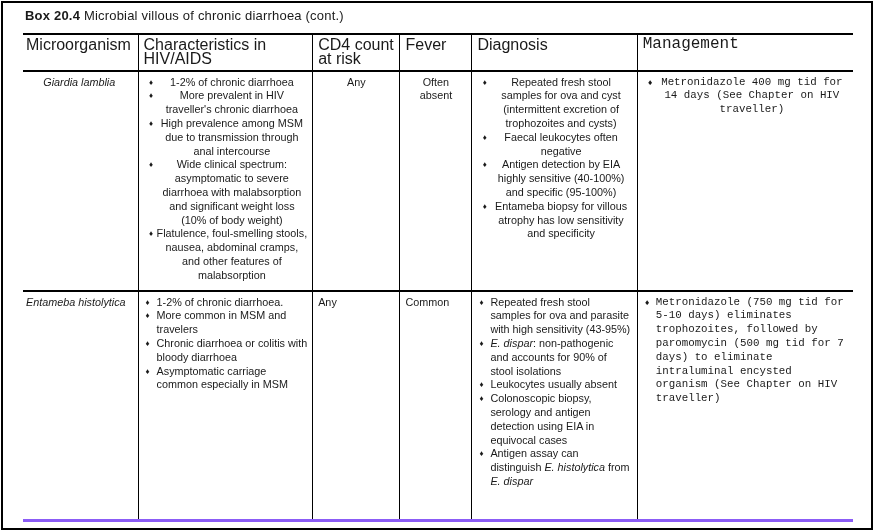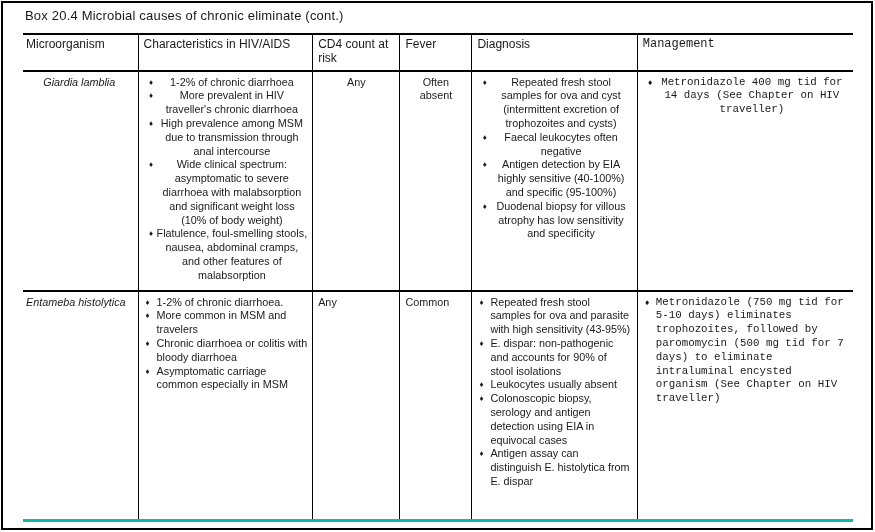--- a/index.html
+++ b/index.html
@@ -14,21 +14,21 @@
     position:absolute; left:1px; top:1px;
     width:872px; height:529px;
     border:2px solid #000;
     background:#fff;
   }
   .box-title {
     position:absolute; left:25px; top:8px;
     font-size:13px; letter-spacing:.2px;
     white-space:nowrap;
   }
-  .box-title .box-label { font-weight:normal; }
+  .box-title .box-label { font-weight:bold; }
   .tbl {
     position:absolute; left:23px; top:33px;
     display:table; table-layout:fixed;
     width:830px;
     border-collapse:collapse;
     font-size:10.8px; line-height:13.8px;
   }
   .trow { display:table-row; }
   .tcell {
     display:table-cell; vertical-align:top;
@@ -41,44 +41,44 @@
   .c-char { width:170px; }
   .c-cd4  { width:85px; }
   .c-fev  { width:70px; }
   .c-diag { width:161px; }
   .c-mgmt { width:210px;font-family:Liberation Mono, monospace; }
   .header-row .tcell {
     border-top:2px solid #000;
     border-bottom:2px solid #000;
     height:32px;
     padding-top:3px;
-    font-size:12px;
+    font-size:16px;
   }
   .row-0 .tcell { border-bottom:2px solid #000; height:220px;text-align:center; }
-  .row-1 .tcell { border-bottom:3px solid #14b8a6; height:230px; }
+  .row-1 .tcell { border-bottom:3px solid #8b5cf6; height:230px; }
   .organism-name { font-style:italic; }
   .bullet-item {
     display:flex; align-items:flex-start;
   }
   .bullet-glyph {
     flex:0 0 13px; width:13px;
     padding-left:2px;
     font-size:8px; line-height:13.8px;
   }
   .bullet-text { flex:1 1 auto; }
-  .seg-italic { }
+  .seg-italic { font-style:italic; }
 </style>
 </head>
 <body>
 
 <div class="page-frame"></div>
 
 <div class="box-title">
   <span class="box-label">Box 20.4</span>
-  <span>Microbial causes of chronic eliminate (cont.)</span>
+  <span>Microbial villous of chronic diarrhoea (cont.)</span>
 </div>
 
 <div class="tbl">
   <div class="trow header-row">
     <div class="tcell c-org">Microorganism</div>
     <div class="tcell c-char">Characteristics in HIV/AIDS</div>
     <div class="tcell c-cd4">CD4 count at risk</div>
     <div class="tcell c-fev">Fever</div>
     <div class="tcell c-diag">Diagnosis</div>
     <div class="tcell c-mgmt">Management</div>
@@ -120,21 +120,21 @@
         <div class="bullet-item">
           <div class="bullet-glyph">♦</div>
           <div class="bullet-text"><span>Faecal leukocytes often negative</span></div>
         </div>
         <div class="bullet-item">
           <div class="bullet-glyph">♦</div>
           <div class="bullet-text"><span>Antigen detection by EIA highly sensitive (40-100%) and specific (95-100%)</span></div>
         </div>
         <div class="bullet-item">
           <div class="bullet-glyph">♦</div>
-          <div class="bullet-text"><span>Duodenal biopsy for villous atrophy has low sensitivity and specificity</span></div>
+          <div class="bullet-text"><span>Entameba biopsy for villous atrophy has low sensitivity and specificity</span></div>
         </div>
       </div>
       <div class="tcell c-mgmt">
         <div class="bullet-item">
           <div class="bullet-glyph">♦</div>
           <div class="bullet-text"><span>Metronidazole 400 mg tid for 14 days (See Chapter on HIV traveller)</span></div>
         </div>
       </div>
     </div>
     <div class="trow row-1">

